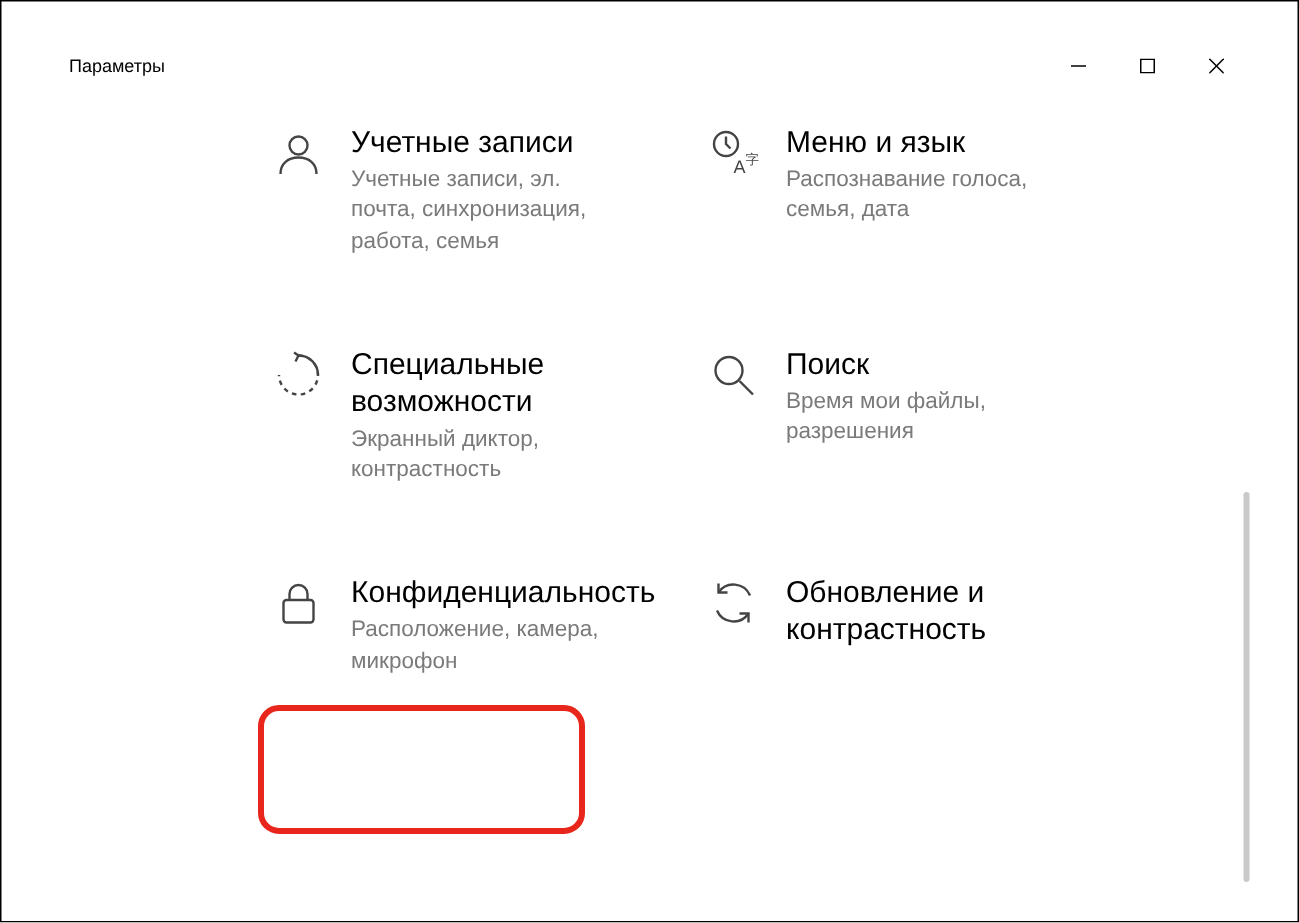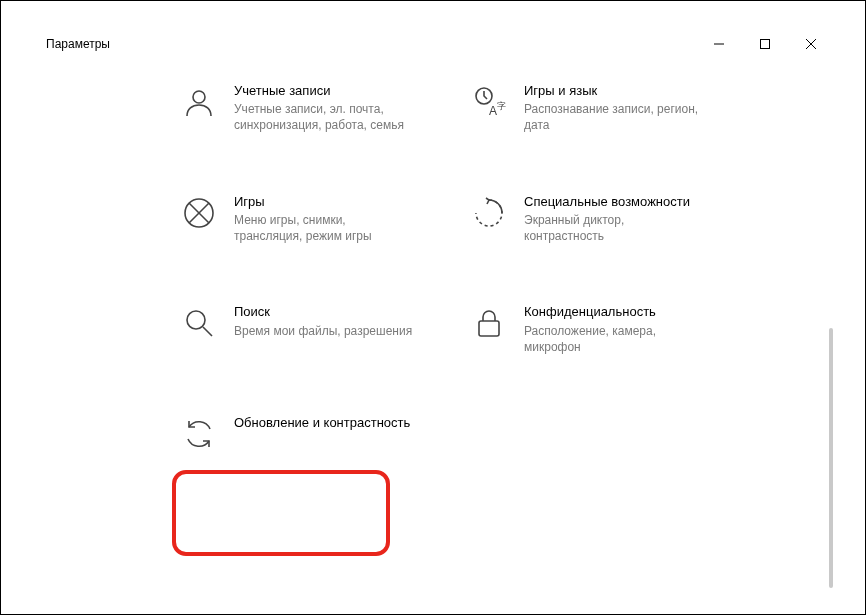--- a/index.html
+++ b/index.html
@@ -10,22 +10,22 @@
     .title { font-size: 12px; color: #000; text-align: center; }
     .controls { display: flex; height: 32px; }
     .ctrl { width: 46px; height: 32px; display: flex; align-items: center; justify-content: center; color: #000; }
     .ctrl svg { stroke: #000; }
     .content { position: absolute; top: 55px; left: 150px; right: 0; bottom: 0; }
     .grid { display: grid; grid-template-columns: 270px 270px; column-gap: 20px; row-gap: 60px; }
     .tile { display: flex; align-items: flex-start; gap: 18px; cursor: default; }
     .ticon { width: 34px; height: 34px; flex: 0 0 34px; display: flex; align-items: center; justify-content: center; margin-top: 2px; }
     .ticon svg { stroke: #444; fill: none; stroke-width: 1.6; }
     .txt { display: flex; flex-direction: column; }
-    .caption { font-size: 13px; color: #000; line-height: 1.25; margin-bottom: 2px; }
-    .desc { font-size: 12px; color: #7a7a7a; line-height: 1.35; max-width: 180px; }
+    .caption { font-size: 20px; color: #000; line-height: 1.25; margin-bottom: 2px; }
+    .desc { font-size: 15px; color: #7a7a7a; line-height: 1.35; max-width: 180px; }
     .highlight { position: absolute; border: 4px solid #e8261c; border-radius: 14px; pointer-events: none; }
     .scrolltrack { position: absolute; right: 1px; top: 300px; width: 4px; height: 260px; background: #c9c9c9; border-radius: 2px; }
   </style>
 </head>
 <body>
 
 <div class="outer">
   <div class="window">
 
     <div class="titlebar">
@@ -69,38 +69,25 @@
         <div class="tile">
           <div class="ticon">
             <svg viewBox="0 0 34 34">
                 <circle cx="12" cy="11" r="8"></circle>
                 <path d="M12 6v5l3 3"></path>
                 <text x="17" y="30" font-size="12" fill="#444" stroke="none">A</text>
                 <text x="25" y="24" font-size="9" fill="#444" stroke="none">字</text>
               </svg>
           </div>
           <div class="txt">
-            <div class="caption">Игры и язык</div>
-            <div class="desc">Распознавание записи, регион, дата</div>
+            <div class="caption">Меню и язык</div>
+            <div class="desc">Распознавание голоса, семья, дата</div>
           </div>
         </div>
 
-        <div class="tile">
-          <div class="ticon">
-            <svg viewBox="0 0 34 34">
-                <circle cx="17" cy="17" r="14"></circle>
-                <line x1="7" y1="7" x2="27" y2="27"></line>
-                <line x1="27" y1="7" x2="7" y2="27"></line>
-              </svg>
-          </div>
-          <div class="txt">
-            <div class="caption">Игры</div>
-            <div class="desc">Меню игры, снимки, трансляция, режим игры</div>
-          </div>
-        </div>
 
         <div class="tile">
           <div class="ticon">
             <svg viewBox="0 0 34 34">
                 <path d="M17 4 A13 13 0 1 1 4 17" stroke-dasharray="3 3"></path>
                 <path d="M17 4 A13 13 0 0 1 30 17"></path>
                 <polyline points="14,2 17,4 15,8"></polyline>
               </svg>
           </div>
           <div class="txt">

